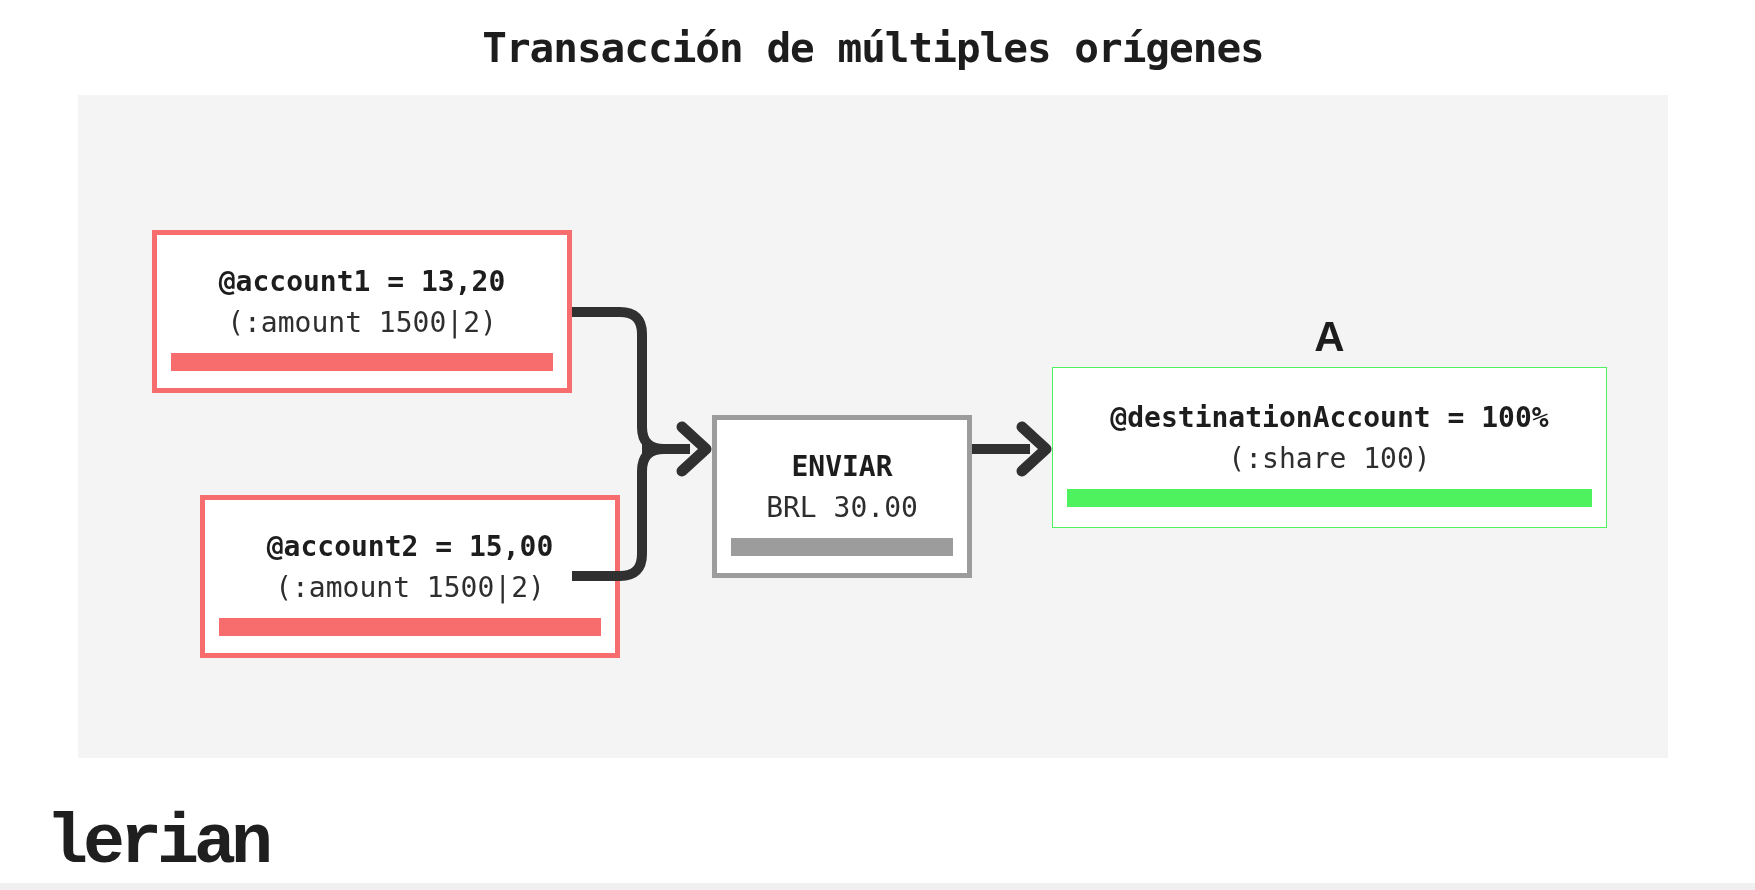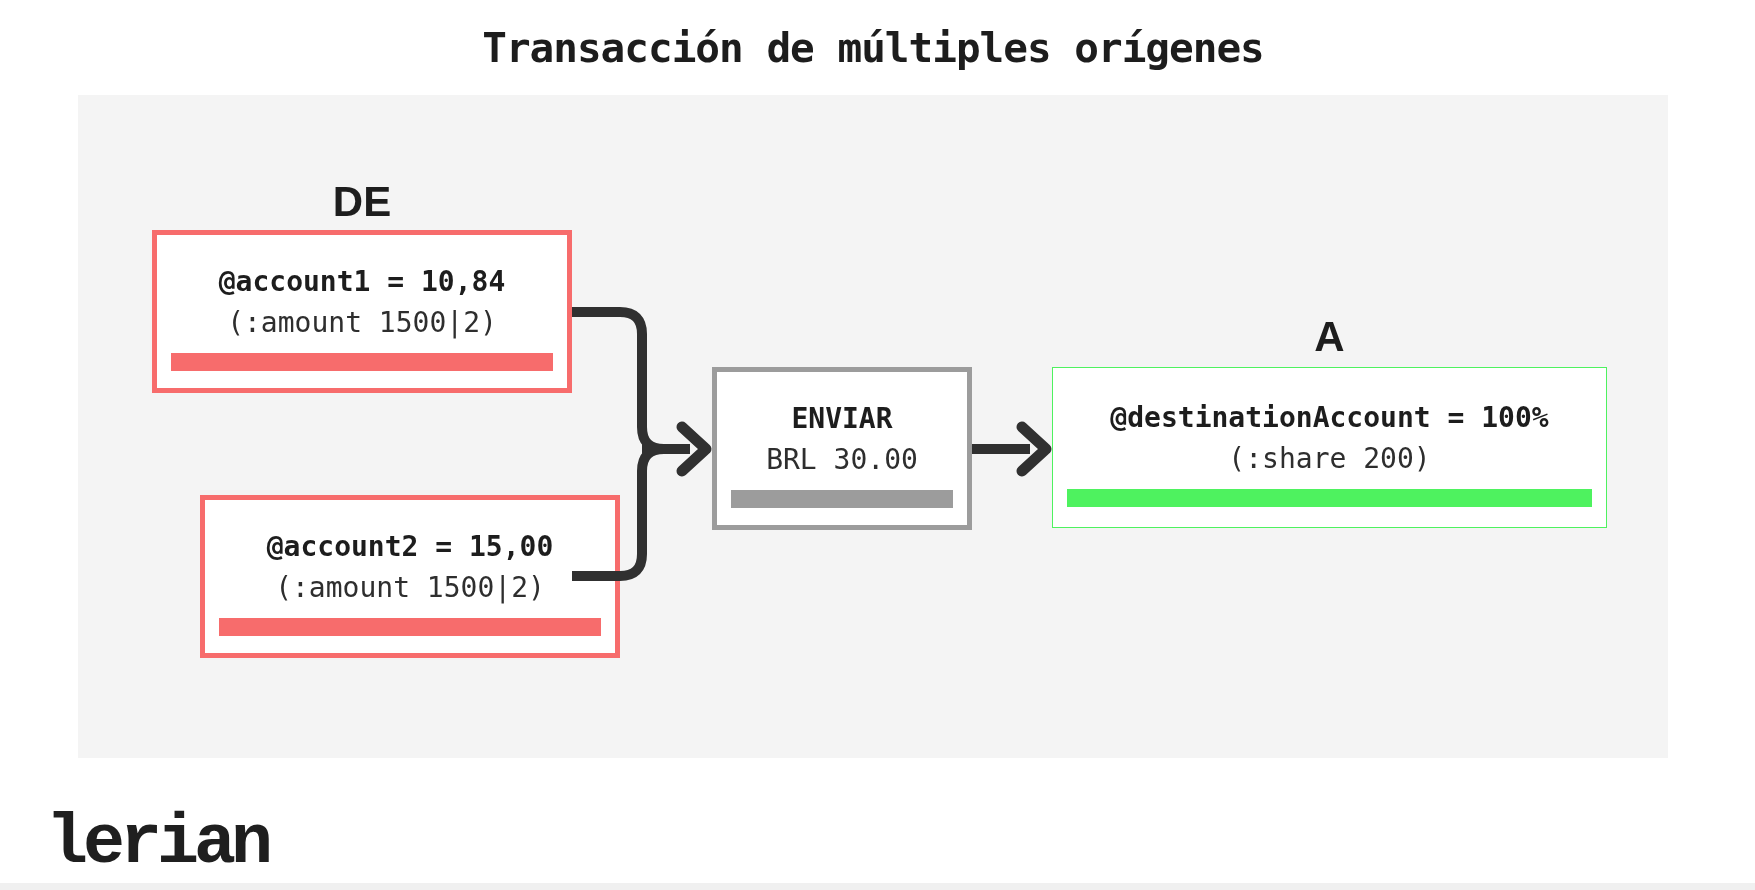--- a/index.html
+++ b/index.html
@@ -39,45 +39,44 @@
 </style>
 </head>
 <body>
 
 <div id="canvas">
 
   <div class="title">Transacción de múltiples orígenes</div>
 
   <div class="panel"></div>
 
-  <div class="group-label label-de">DE</div>
 
   <div class="group-label label-a">A</div>
 
   <div class="node node-account1" style="border-color: rgb(247, 108, 108);">
-    <div class="ln ln1">@account1 = 10,84</div>
+    <div class="ln ln1">@account1 = 13,20</div>
     <div class="ln ln2">(:amount 1500|2)</div>
     <div class="bar" style="background-color: rgb(247, 108, 108);"></div>
   </div>
 
   <div class="node node-account2" style="border-color: rgb(247, 108, 108);">
     <div class="ln ln1">@account2 = 15,00</div>
     <div class="ln ln2">(:amount 1500|2)</div>
     <div class="bar" style="background-color: rgb(247, 108, 108);"></div>
   </div>
 
-  <div class="node node-send" style="border-color: rgb(156, 156, 156);">
+  <div class="node node-send" style="border-color: rgb(156, 156, 156); margin-top: 48px;">
     <div class="ln ln1">ENVIAR</div>
     <div class="ln ln2">BRL 30.00</div>
     <div class="bar" style="background-color: rgb(156, 156, 156);"></div>
   </div>
 
   <div class="node node-dest" style="border-color: rgb(78, 242, 95);">
     <div class="ln ln1">@destinationAccount = 100%</div>
-    <div class="ln ln2">(:share 200)</div>
+    <div class="ln ln2">(:share 100)</div>
     <div class="bar" style="background-color: rgb(78, 242, 95);"></div>
   </div>
 
   <svg class="connectors" width="1755" height="890" viewBox="0 0 1755 890">
     <g fill="none" stroke="#303030">
       <path d="M572 312 H620 Q642 312 642 334 V427 Q642 449 664 449" stroke-width="10"></path>
       <path d="M572 576 H620 Q642 576 642 554 V471 Q642 449 664 449" stroke-width="10"></path>
       <path d="M642 449 H690" stroke-width="10"></path>
       <path d="M682 427 L706 449 L682 471" stroke-width="11" stroke-linecap="round" stroke-linejoin="round"></path>
       <path d="M972 449 H1030" stroke-width="10"></path>

